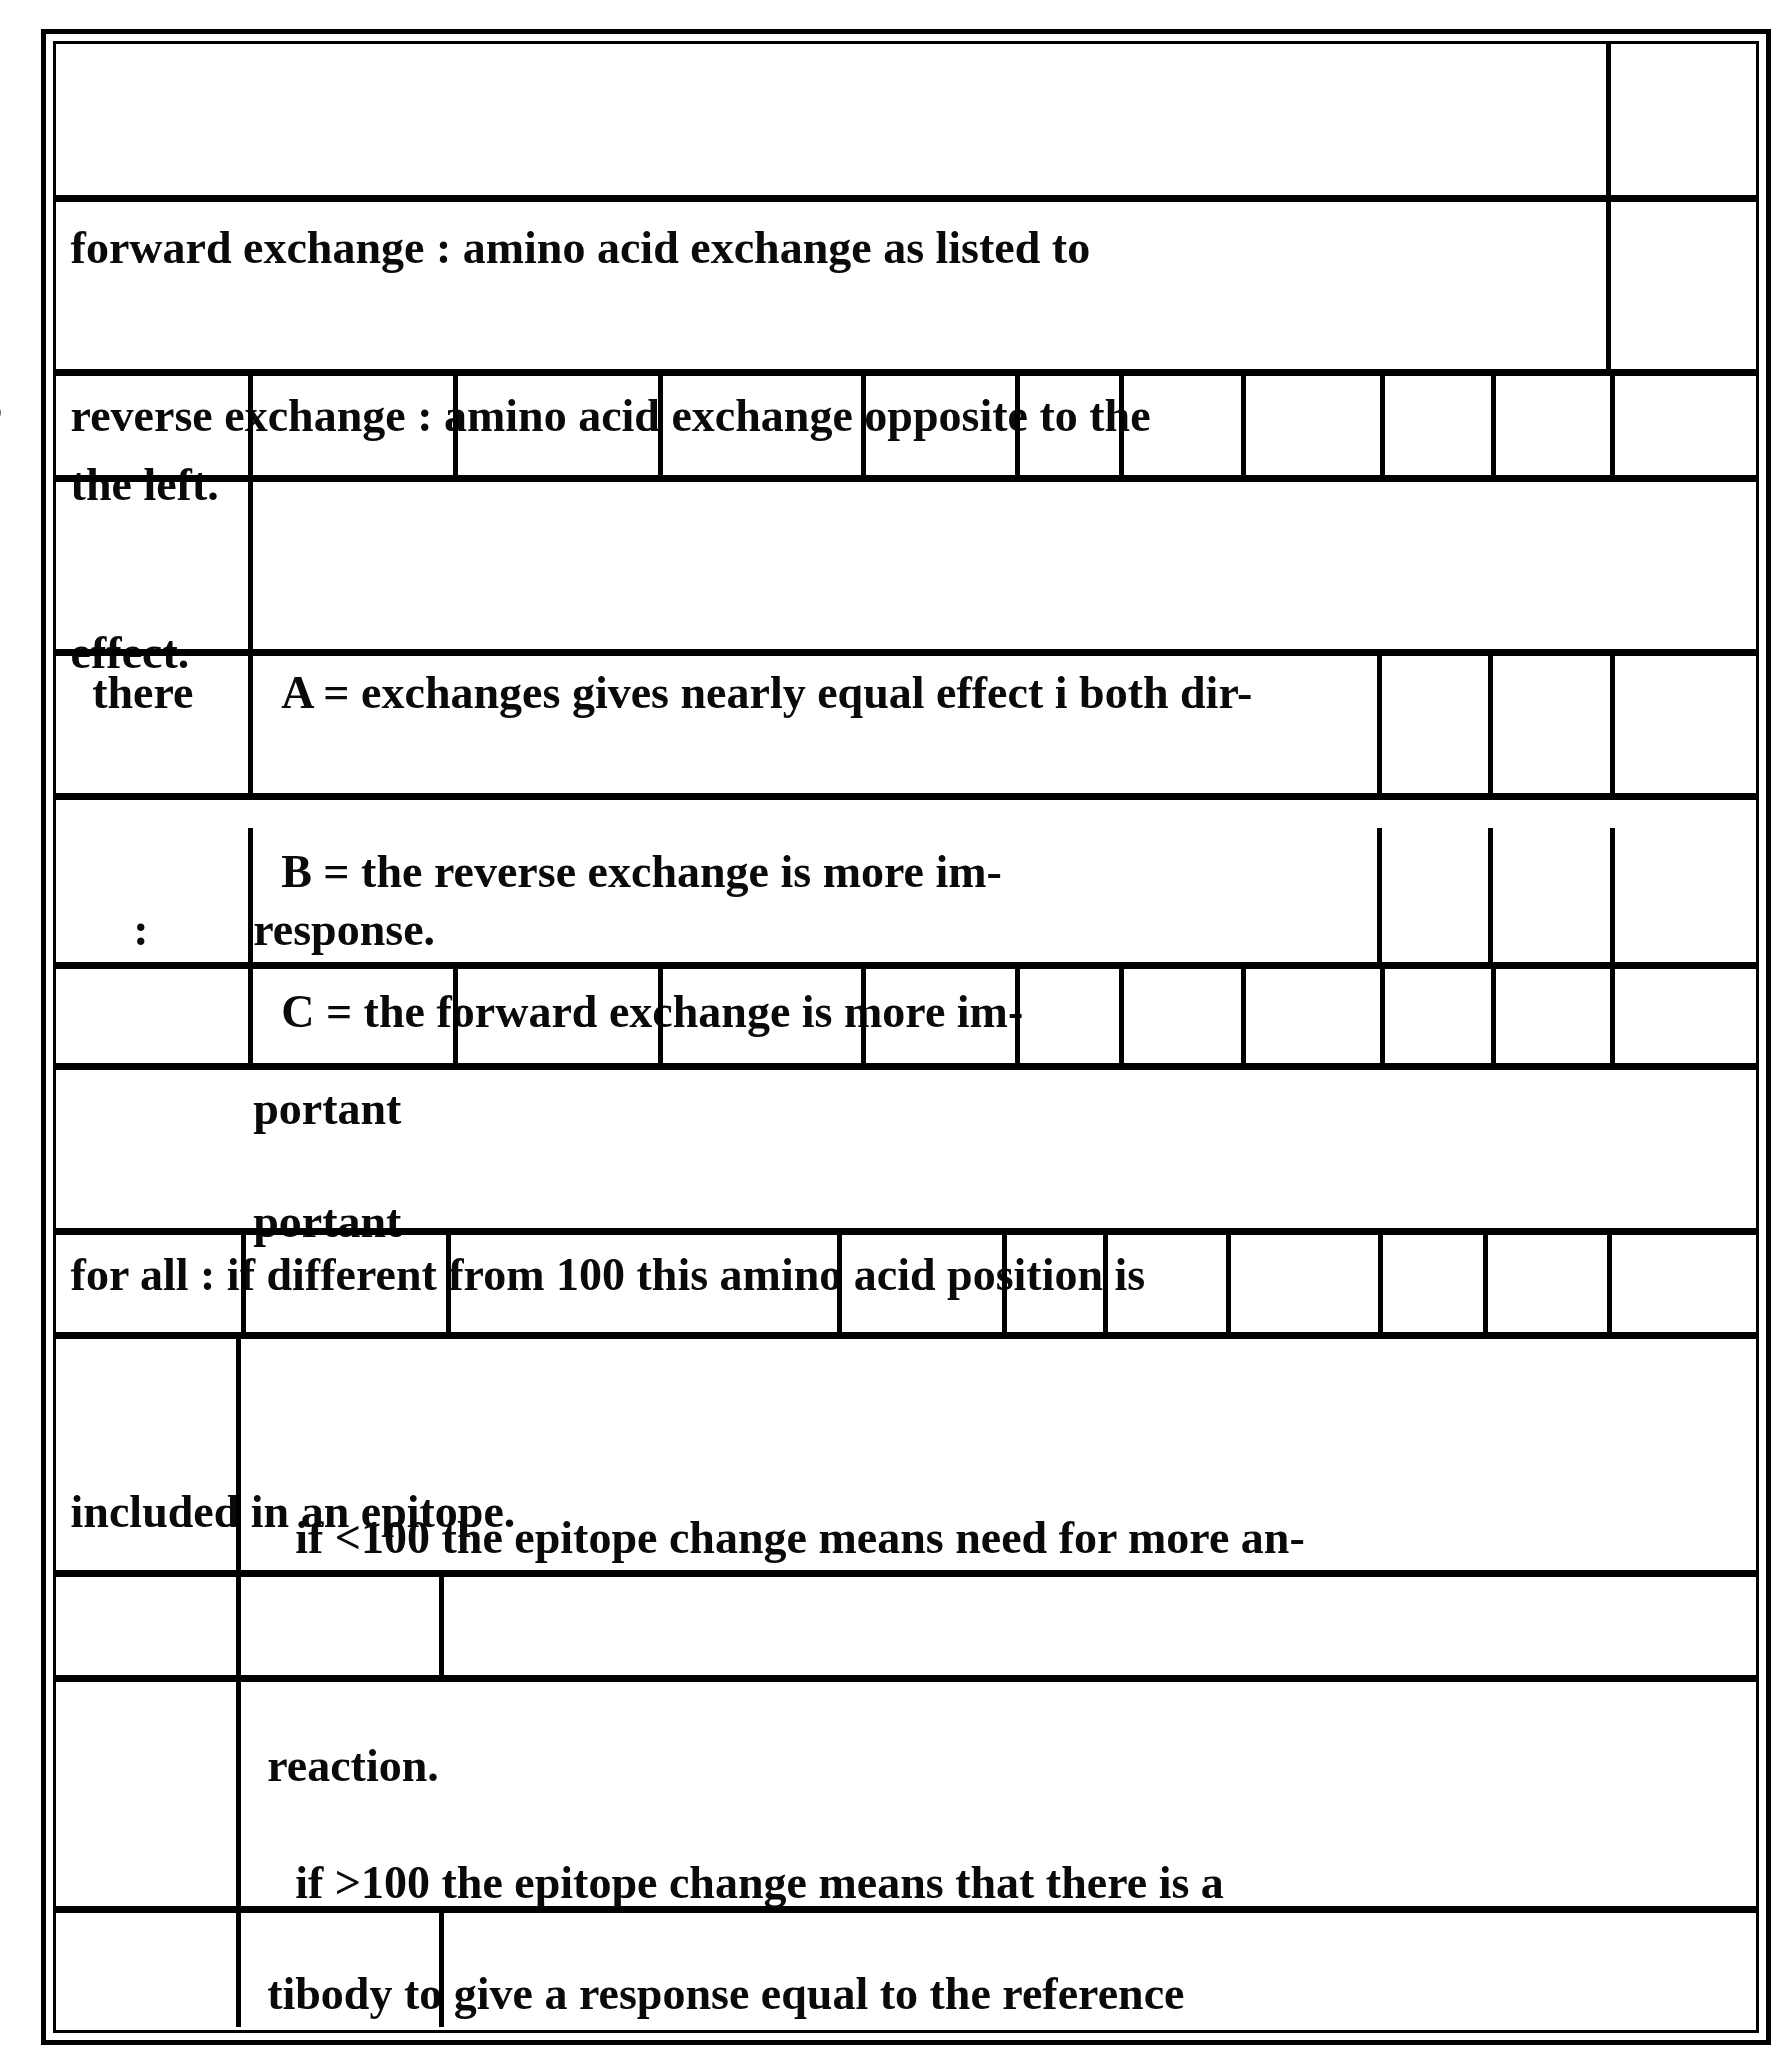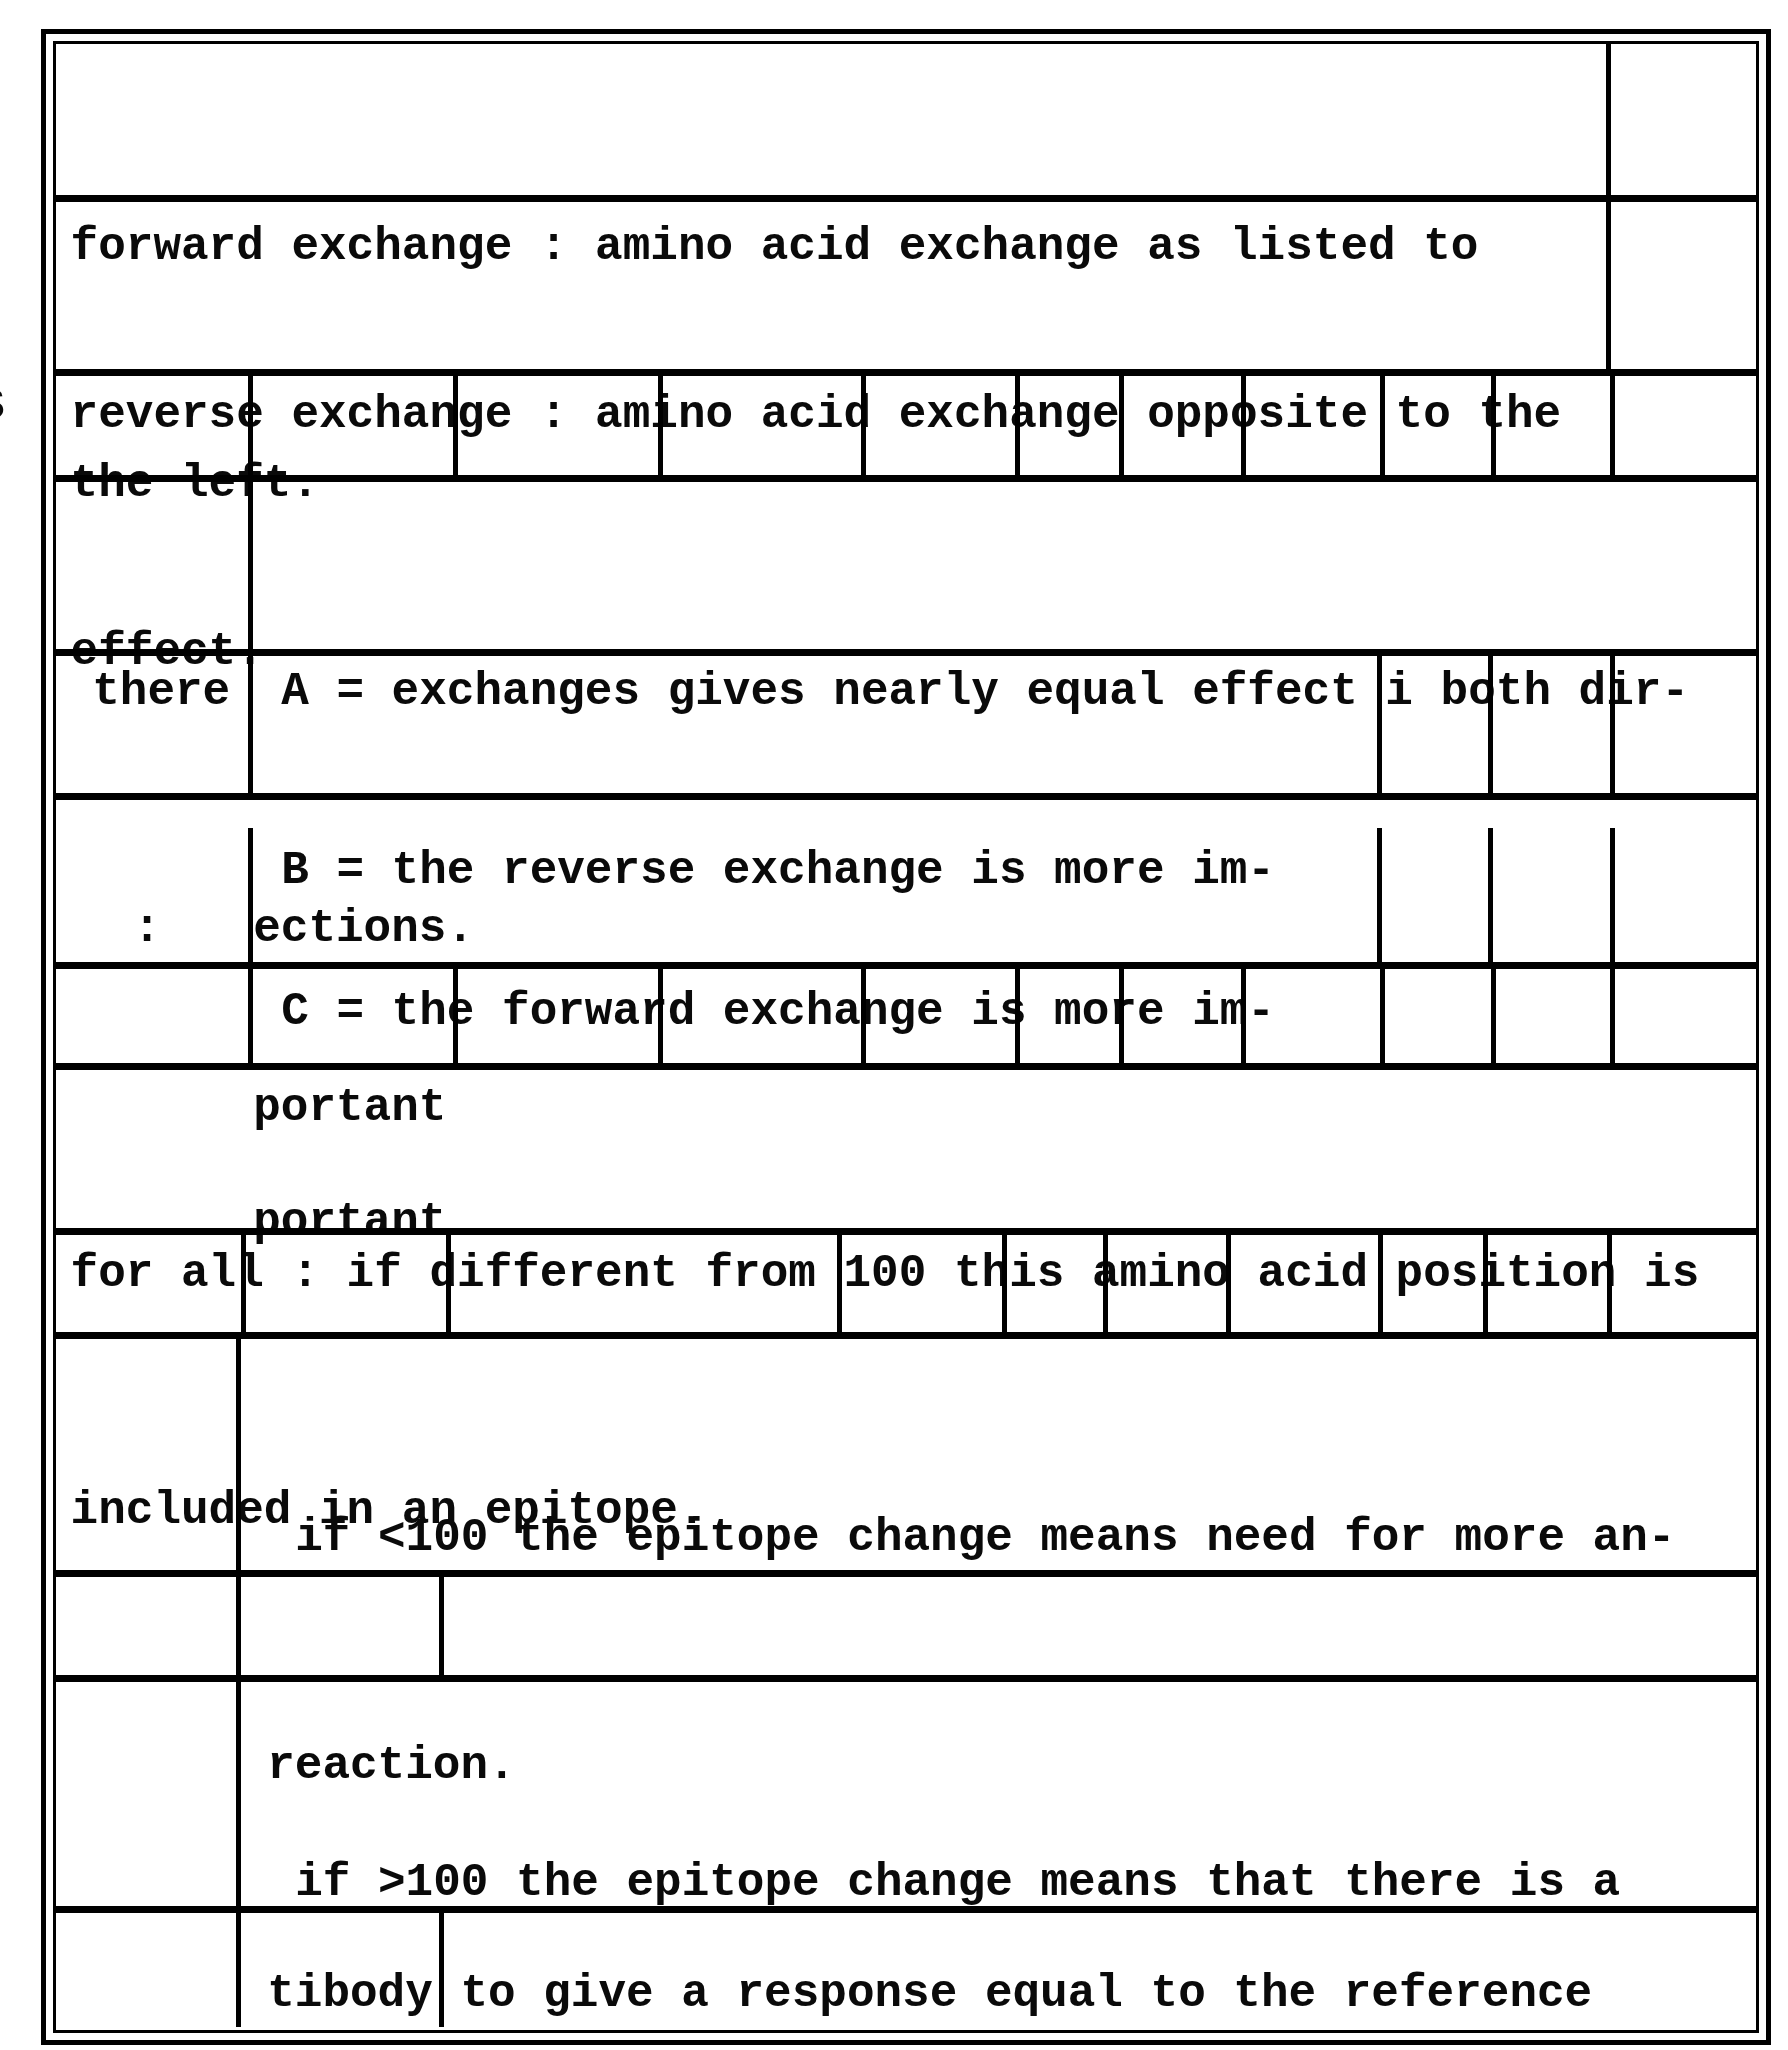--- a/index.html
+++ b/index.html
@@ -1,21 +1,21 @@
 <!DOCTYPE html>
 <html style="font-size:14.4px"><head>
 <meta charset="utf-8">
 <style>
   html,body{margin:0;padding:0;background:#ffffff;}
   .page{
     position:relative;
     width:1788px;height:2050px;
     background:#ffffff;
     overflow:hidden;
-    font-family:Liberation Mono, monospace;
+    font-family:Liberation Serif, serif;
     font-weight:bold;
     color:#0a0a0a;
   }
   .margin-mark{
     position:absolute;left:-23.4px;top:383px;
     font-size:47px;line-height:47px;
   }
   .outer{
     position:absolute;left:41px;top:29px;
     width:1730px;height:2016px;
@@ -84,21 +84,21 @@
       </div>
 
       <div class="row" style="top:438px;height:174px">
         <div class="vl" style="left:192px"></div>
         <div class="tb" style="left:36px;top:12.6px">
           <div class="ln">there</div>
           <div class="ln" style="margin-left:41px">:</div>
         </div>
         <div class="tb" style="left:197px;top:12.6px">
           <div class="ln" style="text-indent:28px">A = exchanges gives nearly equal effect i both dir-</div>
-          <div class="ln">ections.</div>
+          <div class="ln">response.</div>
         </div>
       </div>
 
       <div class="row" style="top:612px;height:144px">
         <div class="vl" style="left:192px"></div>
         <div class="vl" style="left:1321px"></div>
         <div class="vl" style="left:1432px"></div>
         <div class="vl" style="left:1554px"></div>
         <div class="tb" style="left:197px;top:18px">
           <div class="ln" style="text-indent:28px">B = the reverse exchange is more im-</div>

